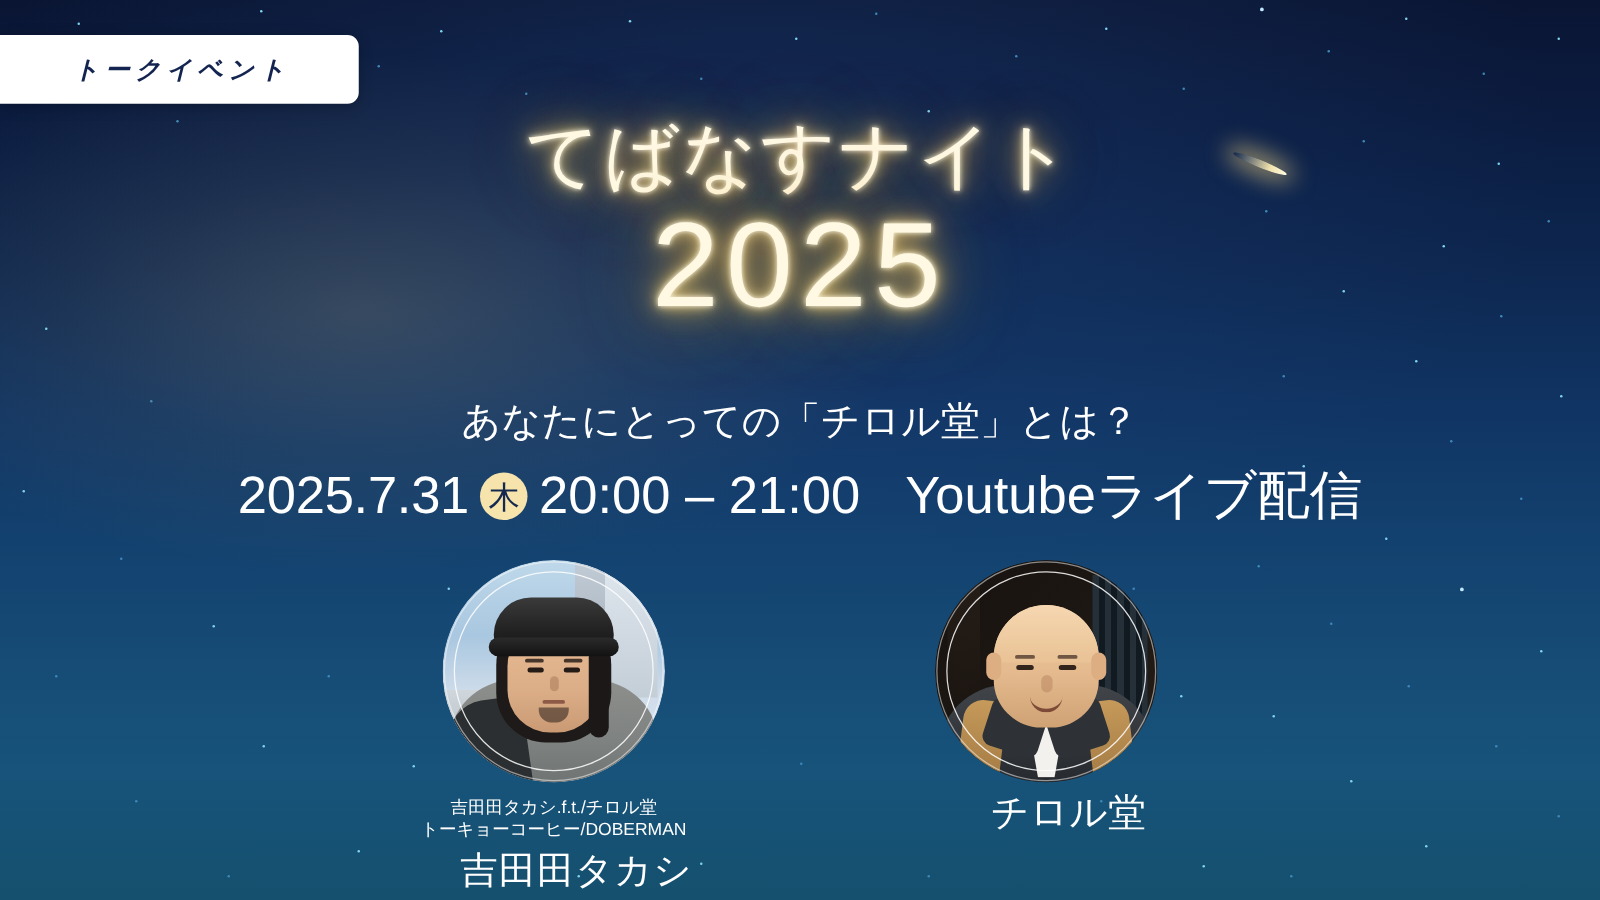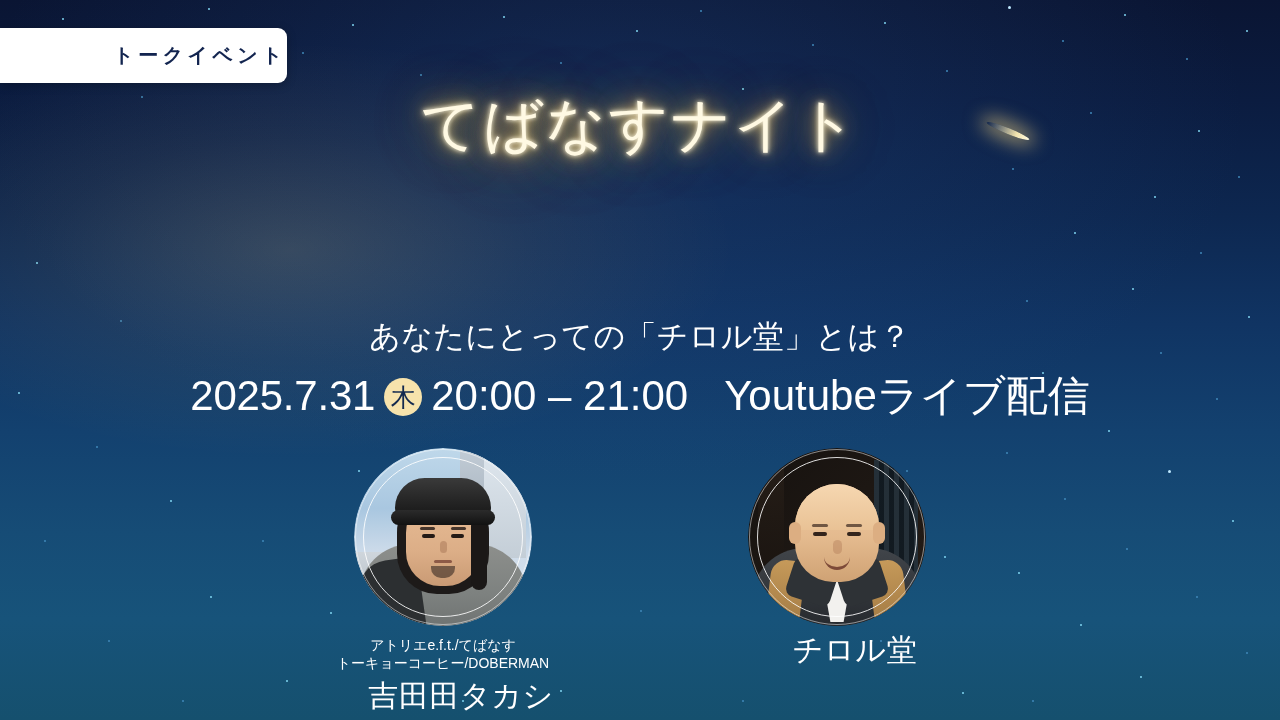--- a/index.html
+++ b/index.html
@@ -71,22 +71,23 @@
     position: absolute;
     left: 0;
     top: 28px;
     width: 287px;
     height: 55px;
     background: #ffffff;
     border-top-right-radius: 9px;
     border-bottom-right-radius: 9px;
     display: flex;
     align-items: center;
-    justify-content: flex-end;
+    justify-content: center;
     box-shadow: 0 2px 10px rgba(0,0,0,0.25);
+    font-style: italic;
   }
   .badge-label {
     color: #12244f;
     font-size: 20px;
     font-weight: bold;
     letter-spacing: 0.22em;
     text-indent: 0.22em;
     white-space: nowrap;
   }
 
@@ -481,20 +482,21 @@
 
   <div class="neon-bleed"></div>
   <div class="comet"></div>
 
   <div class="badge">
     <span class="badge-label">トークイベント</span>
   </div>
 
   <div class="title-wrap">
     <div class="title-line1">てばなすナイト</div>
+    <div class="title-line2">2025</div>
   </div>
 
   <div class="subtitle">あなたにとっての「チロル堂」とは？</div>
 
   <div class="datetime-row">
     <span class="dt-date">2025.7.31</span>
     <span class="dow-badge">木</span>
     <span class="dt-time">20:00 – 21:00</span>
     <span class="dt-channel">Youtubeライブ配信</span>
   </div>
@@ -522,21 +524,21 @@
           <div class="p1-eye-l"></div>
           <div class="p1-eye-r"></div>
           <div class="p1-nose"></div>
           <div class="p1-mouth"></div>
           <div class="p1-goatee"></div>
         </div>
         <div class="avatar-ring outer"></div>
         <div class="avatar-ring"></div>
       </div>
       <div class="affil">
-        <div>アトリエe.f.t./てばなす</div>
+        <div>吉田田タカシ.f.t./チロル堂</div>
         <div>トーキョーコーヒー/DOBERMAN</div>
       </div>
       <div class="sp-name">吉田田タカシ</div>
     </div>
 
     <div class="speaker">
       <div class="avatar">
         <div class="avatar-photo">
           <div class="p2-bg"></div>
           <div class="p2-window"></div>

